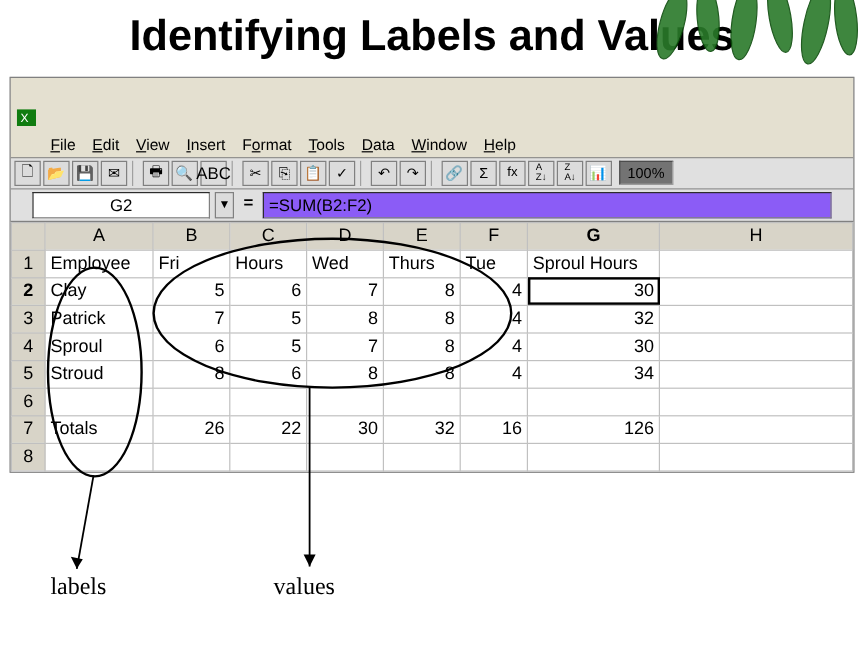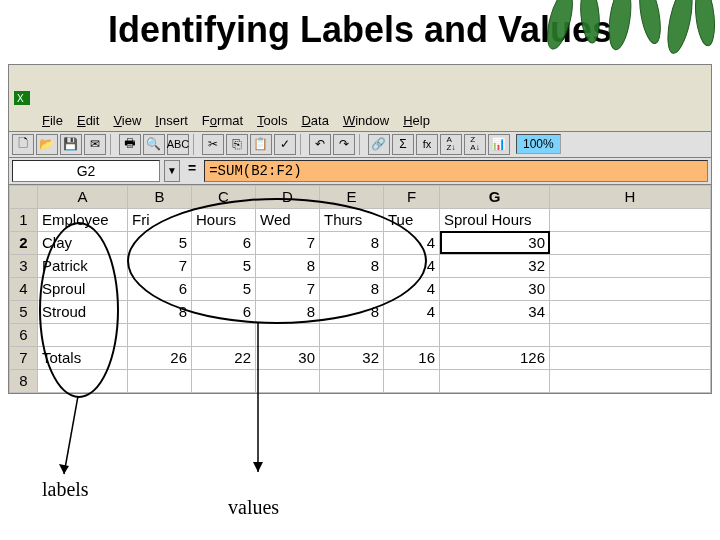--- a/index.html
+++ b/index.html
@@ -56,29 +56,29 @@
     width: 22px; height: 21px;
     border: 1px solid #808080;
     background: #dcdcdc;
     display: inline-flex; align-items: center; justify-content: center;
     font-size: 12px;
   }
   .tsep { width: 5px; height: 21px; border-left:1px solid #a0a0a0; margin:0 2px; }
   .zoom {
     margin-left: 4px;
     border: 1px inset #a0a0a0;
-    background: #7dd3fc;
+    background: #737373;
     font-size: 12px;
     padding: 2px 6px;
   }
   .formulabar {
     display: flex;
     background: #e0e0e0;
     border-bottom: 1px solid #808080;
-    padding: 2px 3px;
+    padding: 2px 18px;
     font-size: 14px;
   }
   .namebox {
     width: 148px;
     height: 22px;
     background: #fff;
     border: 1px inset #808080;
     text-align: center;
     line-height: 20px;
     margin-right: 4px;
@@ -86,25 +86,24 @@
   .fdrop {
     width: 16px; height: 22px;
     border: 1px solid #808080; background:#dcdcdc;
     display:inline-flex; align-items:center; justify-content:center;
     font-size: 10px;
   }
   .feq { padding: 0 8px; font-weight: bold; }
   .fcontent {
     flex: 1;
     height: 22px;
-    background: #fdba74;
+    background: #8b5cf6;
     border: 1px inset #808080;
     padding: 0 4px;
     line-height: 20px;
-    font-family: Liberation Mono, monospace;
   }
   .grid {
     background: #fff;
     position: relative;
   }
   table.sheet {
     border-collapse: collapse;
     width: 100%;
     font-size: 15px;
   }
@@ -190,21 +189,21 @@
   </div>
 
   <div class="toolbar">
     <span class="tbtn">🗋</span>
     <span class="tbtn">📂</span>
     <span class="tbtn">💾</span>
     <span class="tbtn">✉</span>
     <span class="tsep"></span>
     <span class="tbtn">🖶</span>
     <span class="tbtn">🔍</span>
-    <span class="tbtn" style="font-size:11px;">ABC</span>
+    <span class="tbtn" style="font-size:14px;">ABC</span>
     <span class="tsep"></span>
     <span class="tbtn">✂</span>
     <span class="tbtn">⎘</span>
     <span class="tbtn">📋</span>
     <span class="tbtn">✓</span>
     <span class="tsep"></span>
     <span class="tbtn">↶</span>
     <span class="tbtn">↷</span>
     <span class="tsep"></span>
     <span class="tbtn">🔗</span>
@@ -336,13 +335,13 @@
 <svg class="callout-line" style="left:50px; top:396px; width:60px; height:90px;">
   <line x1="28" y1="0" x2="14" y2="78" stroke="#000" stroke-width="1.5"></line>
   <polygon points="14,78 9,68 19,70" fill="#000"></polygon>
 </svg>
 <svg class="callout-line" style="left:240px; top:322px; width:40px; height:160px;">
   <line x1="18" y1="0" x2="18" y2="150" stroke="#000" stroke-width="1.5"></line>
   <polygon points="18,150 13,140 23,140" fill="#000"></polygon>
 </svg>
 
 <div class="callout-text" style="left:42px; top:478px;">labels</div>
-<div class="callout-text" style="left:228px; top:496px;">values</div>
+<div class="callout-text" style="left:228px; top:478px;">values</div>
 
 </body></html>

